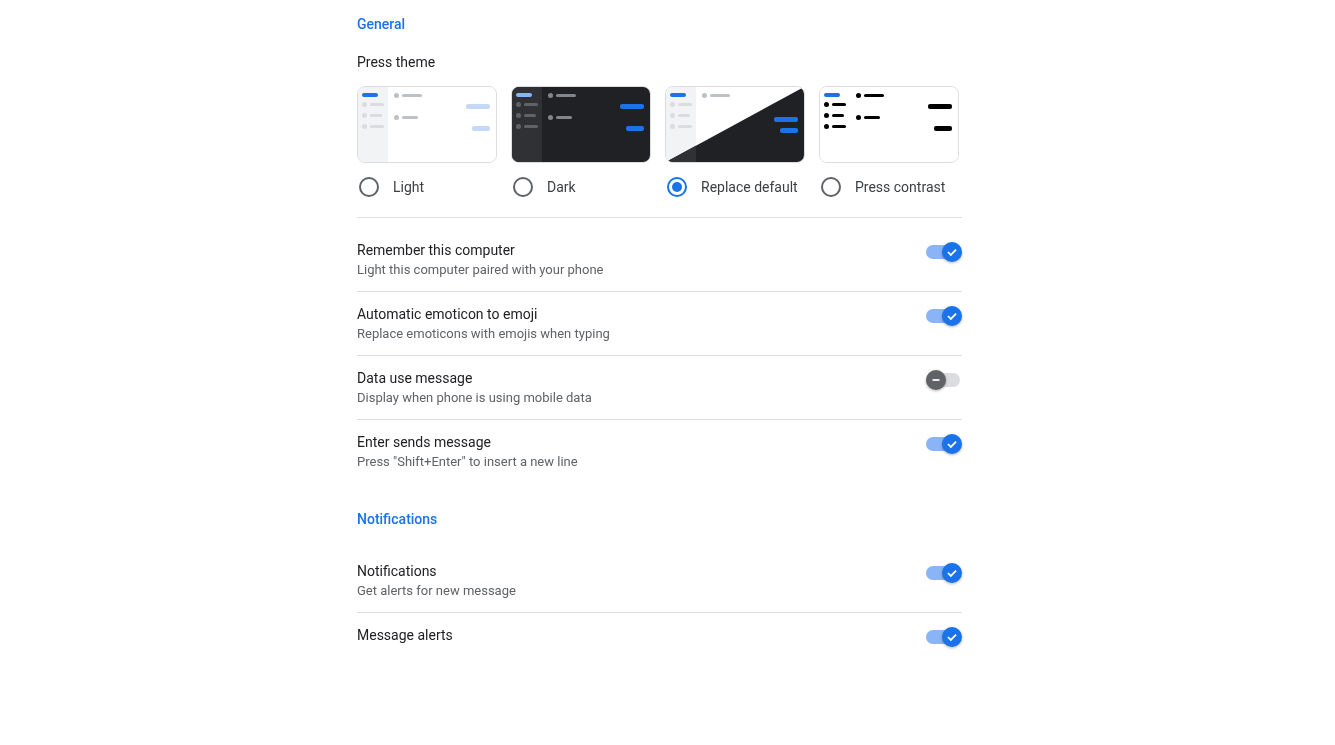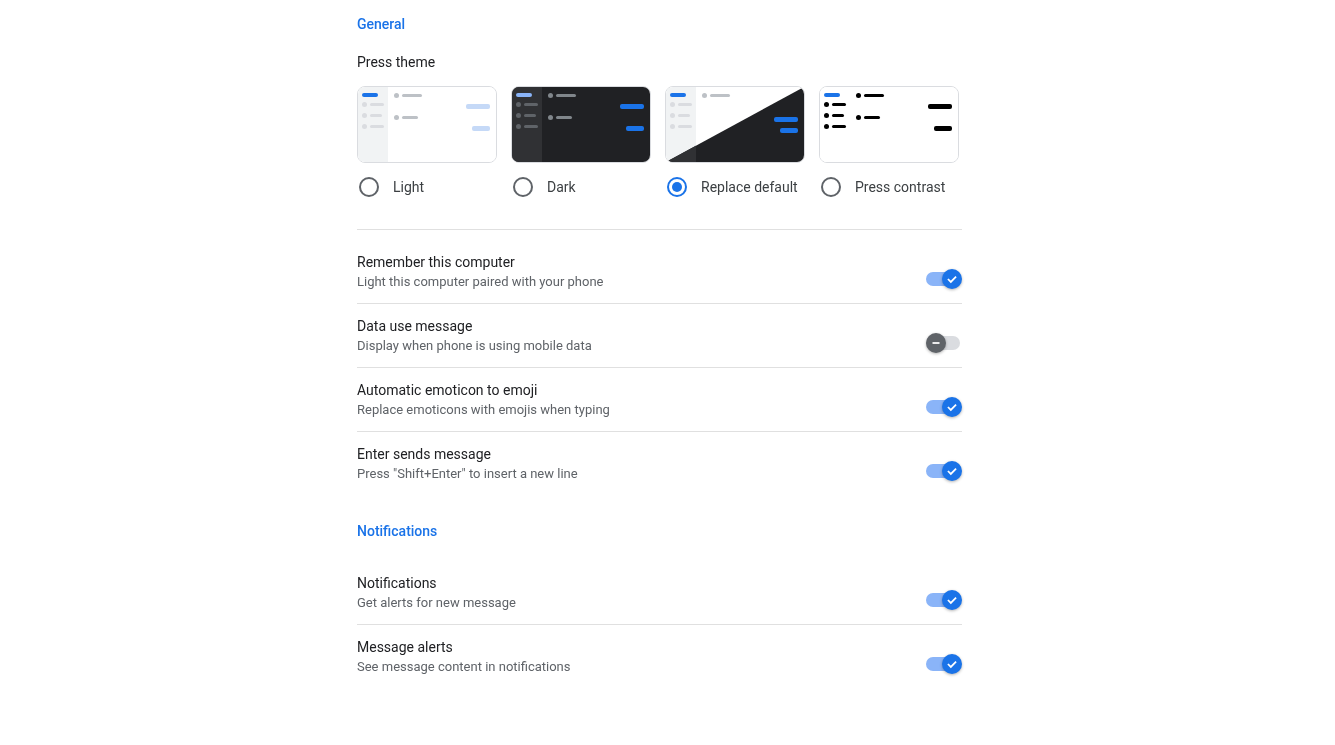--- a/index.html
+++ b/index.html
@@ -2,28 +2,28 @@
 <html><head>
 <meta charset="utf-8">
 <style>
 * { box-sizing: border-box; margin: 0; padding: 0; }
 body { font-family: Roboto, Arial, sans-serif; font-size: 14px; color: #202124; background: #fff; width: 1335px; height: 745px; overflow: hidden; }
 .container { width: 605px; margin-left: 357px; padding-top: 16px; }
 .section-title { color: #1a73e8; font-size: 14px; font-weight: 500; margin-bottom: 22px; }
 .label { color: #202124; font-size: 14px; margin-bottom: 16px; }
 .theme-grid { display: flex; gap: 14px; margin-bottom: 14px; }
 .theme-card { width: 140px; height: 77px; border: 1px solid #dadce0; border-radius: 8px; overflow: hidden; position: relative; cursor: pointer; }
-.theme-radios { display: flex; gap: 14px; margin-bottom: 32px; }
+.theme-radios { display: flex; gap: 14px; margin-bottom: 20px; }
 .radio-item { width: 140px; display: flex; align-items: center; gap: 14px; padding-left: 2px; cursor: pointer; }
 .radio-circle { width: 20px; height: 20px; border: 2px solid #5f6368; border-radius: 50%; flex-shrink: 0; display: flex; align-items: center; justify-content: center; }
 .radio-circle.sel { border-color: #1a73e8; }
 .radio-circle.sel::after { content: ""; width: 10px; height: 10px; background: #1a73e8; border-radius: 50%; }
 .radio-label { color: #3c4043; font-size: 14px; white-space: nowrap; }
 .divider { height: 1px; background: #e0e0e0; margin: 10px 0; }
-.setting-row { display: flex; justify-content: space-between; align-items: flex-end; padding: 14px 0; border-bottom: 1px solid #e0e0e0; }
+.setting-row { display: flex; justify-content: space-between; align-items: flex-start; padding: 14px 0; border-bottom: 1px solid #e0e0e0; }
 .setting-row.last { border-bottom: none; }
 .setting-text { flex: 1; }
 .setting-title { font-size: 14px; color: #202124; margin-bottom: 4px; }
 .setting-desc { font-size: 13px; color: #5f6368; }
 .switch { position: relative; width: 36px; height: 20px; cursor: pointer; }
 .switch-track { position: absolute; top: 3px; left: 0; width: 34px; height: 14px; border-radius: 7px; }
 .switch-knob { position: absolute; top: 0; width: 20px; height: 20px; border-radius: 50%; display: flex; align-items: center; justify-content: center; box-shadow: 0 1px 3px rgba(0,0,0,0.3); }
 .switch.on .switch-track { background: #8ab4f8; }
 .switch.on .switch-knob { background: #1a73e8; left: 16px; }
 .switch.off .switch-track { background: #dadce0; }
@@ -175,42 +175,42 @@
           <div class="switch-track"></div>
           <div class="switch-knob">
             <svg class="check-icon" viewBox="0 0 24 24" fill="none" stroke="#fff" stroke-width="3">
               <polyline points="5 12 10 17 19 8"></polyline>
             </svg>
           </div>
         </div>
       </div>
       <div class="setting-row">
         <div class="setting-text">
+          <div class="setting-title">Automatic emoticon to emoji</div>
+          <div class="setting-desc">Replace emoticons with emojis when typing</div>
+        </div>
+        <div class="switch on">
+          <div class="switch-track"></div>
+          <div class="switch-knob">
+            <svg class="check-icon" viewBox="0 0 24 24" fill="none" stroke="#fff" stroke-width="3">
+              <polyline points="5 12 10 17 19 8"></polyline>
+            </svg>
+          </div>
+        </div>
+      </div>
+      <div class="setting-row">
+        <div class="setting-text">
           <div class="setting-title">Data use message</div>
           <div class="setting-desc">Display when phone is using mobile data</div>
         </div>
         <div class="switch off">
           <div class="switch-track"></div>
           <div class="switch-knob">
             <svg class="check-icon" viewBox="0 0 24 24" fill="none" stroke="#fff" stroke-width="3">
               <line x1="6" y1="12" x2="18" y2="12"></line>
-            </svg>
-          </div>
-        </div>
-      </div>
-      <div class="setting-row">
-        <div class="setting-text">
-          <div class="setting-title">Automatic emoticon to emoji</div>
-          <div class="setting-desc">Replace emoticons with emojis when typing</div>
-        </div>
-        <div class="switch on">
-          <div class="switch-track"></div>
-          <div class="switch-knob">
-            <svg class="check-icon" viewBox="0 0 24 24" fill="none" stroke="#fff" stroke-width="3">
-              <polyline points="5 12 10 17 19 8"></polyline>
             </svg>
           </div>
         </div>
       </div>
       <div class="setting-row last">
         <div class="setting-text">
           <div class="setting-title">Enter sends message</div>
           <div class="setting-desc">Press "Shift+Enter" to insert a new line</div>
         </div>
         <div class="switch on">
@@ -237,21 +237,20 @@
             <div class="switch-knob">
               <svg class="check-icon" viewBox="0 0 24 24" fill="none" stroke="#fff" stroke-width="3">
                 <polyline points="5 12 10 17 19 8"></polyline>
               </svg>
             </div>
           </div>
         </div>
         <div class="setting-row last">
           <div class="setting-text">
             <div class="setting-title">Message alerts</div>
-            <div class="setting-desc">See message content in notifications</div>
           </div>
           <div class="switch on">
             <div class="switch-track"></div>
             <div class="switch-knob">
               <svg class="check-icon" viewBox="0 0 24 24" fill="none" stroke="#fff" stroke-width="3">
                 <polyline points="5 12 10 17 19 8"></polyline>
               </svg>
             </div>
           </div>
         </div>

